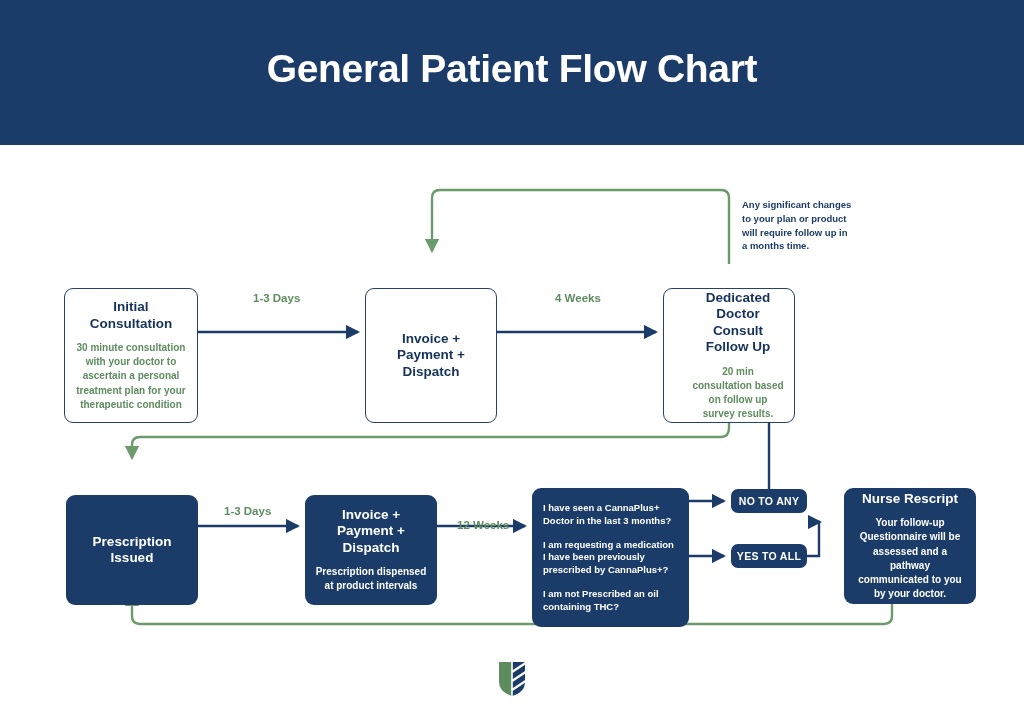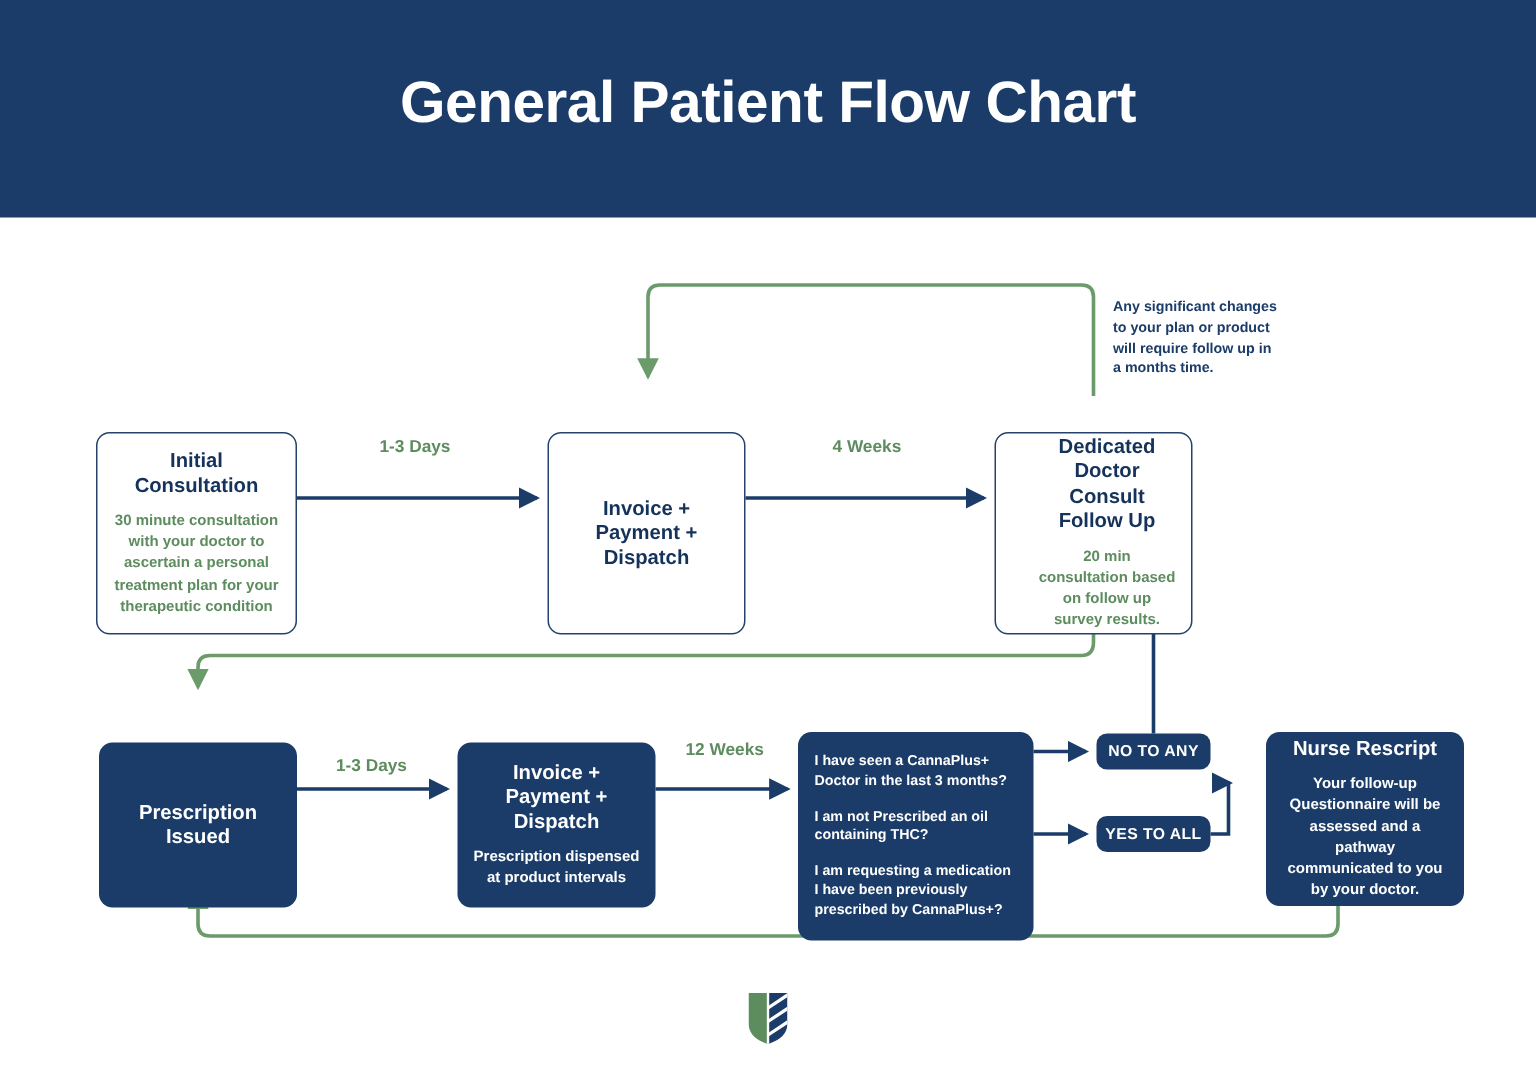--- a/index.html
+++ b/index.html
@@ -90,21 +90,21 @@
   
   .edge-label {
     position: absolute;
     color: #5d8c5e;
     font-size: 11.5px; font-weight: bold;
     white-space: nowrap;
   }
   #lbl-1-3-days-top   { left: 253px; top: 292px; }
   #lbl-4-weeks        { left: 555px; top: 292px; }
   #lbl-1-3-days-bot   { left: 224px; top: 505px; }
-  #lbl-12-weeks       { left: 457px; top: 494px; }
+  #lbl-12-weeks       { left: 457px; top: 519px; }
 
   
   #annotation {
     position: absolute; left: 742px; top: 198px; width: 112px;
     color: #1b3c68; font-size: 9.5px; font-weight: bold; line-height: 1.45;
     text-align: left;
   }
 
   
   #logo { position: absolute; left: 497px; top: 660px; width: 30px; height: 38px; }
@@ -175,22 +175,22 @@
     <div class="n-title">Prescription Issued</div>
   </div>
 
   <div class="node filled" id="node-invoice-bottom">
     <div class="n-title">Invoice + Payment + Dispatch</div>
     <div class="n-body">Prescription dispensed at product intervals</div>
   </div>
 
   <div class="node filled" id="node-criteria">
     <div class="q-line">I have seen a CannaPlus+ Doctor in the last 3 months?</div>
+    <div class="q-line">I am requesting a medication I have been previously prescribed by CannaPlus+?</div>
     <div class="q-line">I am not Prescribed an oil containing THC?</div>
-    <div class="q-line">I am requesting a medication I have been previously prescribed by CannaPlus+?</div>
   </div>
 
   <div class="node filled" id="node-nurse">
     <div class="n-title">Nurse Rescript</div>
     <div class="n-body">Your follow-up Questionnaire will be assessed and a pathway communicated to you by your doctor.</div>
   </div>
 
   <div class="pill" id="pill-no">NO TO ANY</div>
   <div class="pill" id="pill-yes">YES TO ALL</div>
 

